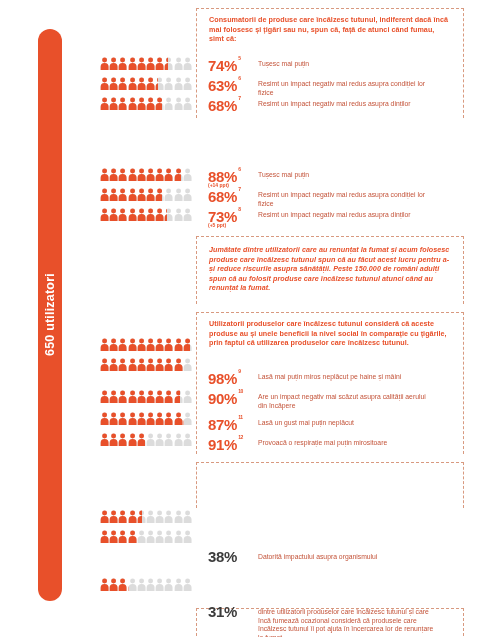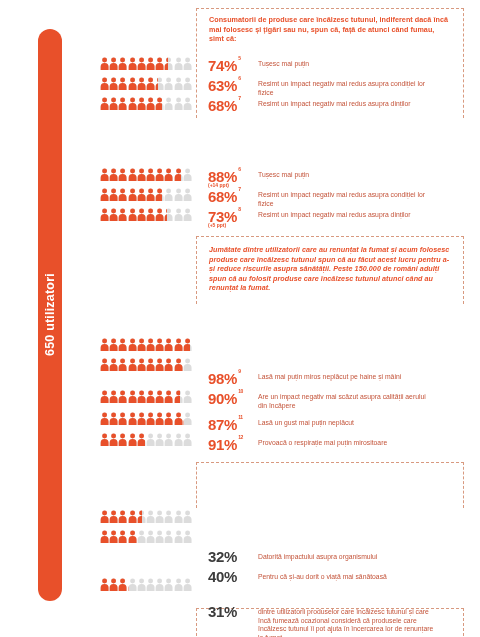--- a/index.html
+++ b/index.html
@@ -1936,20 +1936,23 @@
     <div class="stat" style="top: 207px; left: 12px; width: 258px;">
       <div class="stat-col">
         <div class="stat-num">73%<span class="sup">8</span></div>
         <div class="stat-delta">(+5 ppt)</div>
       </div>
       <div class="stat-text">Resimt un impact negativ mai redus asupra dinților</div>
     </div>
     <div class="section top-dash" style="top: 236px; height: 68px; font-style: italic;">
       <div class="sec-head" style="padding-top: 8px;">Jumătate dintre utilizatorii care au renunțat la fumat și acum folosesc produse care încălzesc tutunul spun că au făcut acest lucru pentru a-și reduce riscurile asupra sănătății. Peste 150.000 de români adulți spun că au folosit produse care încălzesc tutunul atunci când au renunțat la fumat.</div>
     </div>
+    <div class="section top-dash" style="top: 312px; height: 142px;">
+      <div class="sec-head" style="padding-top: 6px;">Utilizatorii produselor care încălzesc tutunul consideră că aceste produse au și unele beneficii la nivel social în comparație cu țigările, prin faptul că utilizarea produselor care încălzesc tutunul.</div>
+    </div>
     <div class="stat" style="top: 369px; left: 12px; width: 258px;">
       <div class="stat-col">
         <div class="stat-num">98%<span class="sup">9</span></div>
       </div>
       <div class="stat-text">Lasă mai puțin miros neplăcut pe haine și mâini</div>
     </div>
     <div class="stat" style="top: 389px; left: 12px; width: 258px;">
       <div class="stat-col">
         <div class="stat-num">90%<span class="sup">10</span></div>
       </div>
@@ -1963,29 +1966,23 @@
     </div>
     <div class="stat" style="top: 435px; left: 12px; width: 258px;">
       <div class="stat-col">
         <div class="stat-num">91%<span class="sup">12</span></div>
       </div>
       <div class="stat-text">Provoacă o respirație mai puțin mirositoare</div>
     </div>
     <div class="section top-dash" style="top: 462px; height: 46px;"></div>
     <div class="stat dark" style="top: 549px; left: 12px; width: 258px;">
       <div class="stat-col">
-        <div class="stat-num">32%</div>
+        <div class="stat-num">38%</div>
       </div>
       <div class="stat-text">Datorită impactului asupra organismului</div>
-    </div>
-    <div class="stat dark" style="top: 569px; left: 12px; width: 258px;">
-      <div class="stat-col">
-        <div class="stat-num">40%</div>
-      </div>
-      <div class="stat-text">Pentru că și-au dorit o viață mai sănătoasă</div>
     </div>
     <div class="section top-dash bot-dash" style="top: 608px; height: 48px;"></div>
     <div class="stat dark" style="top: 604px; left: 12px; width: 258px;">
       <div class="stat-col">
         <div class="stat-num">31%</div>
       </div>
       <div class="stat-text">dintre utilizatorii produselor care încălzesc tutunul și care încă fumează ocazional consideră că produsele care încălzesc tutunul îi pot ajuta în încercarea lor de renunțare la fumat.</div>
     </div>
   </div>
 

